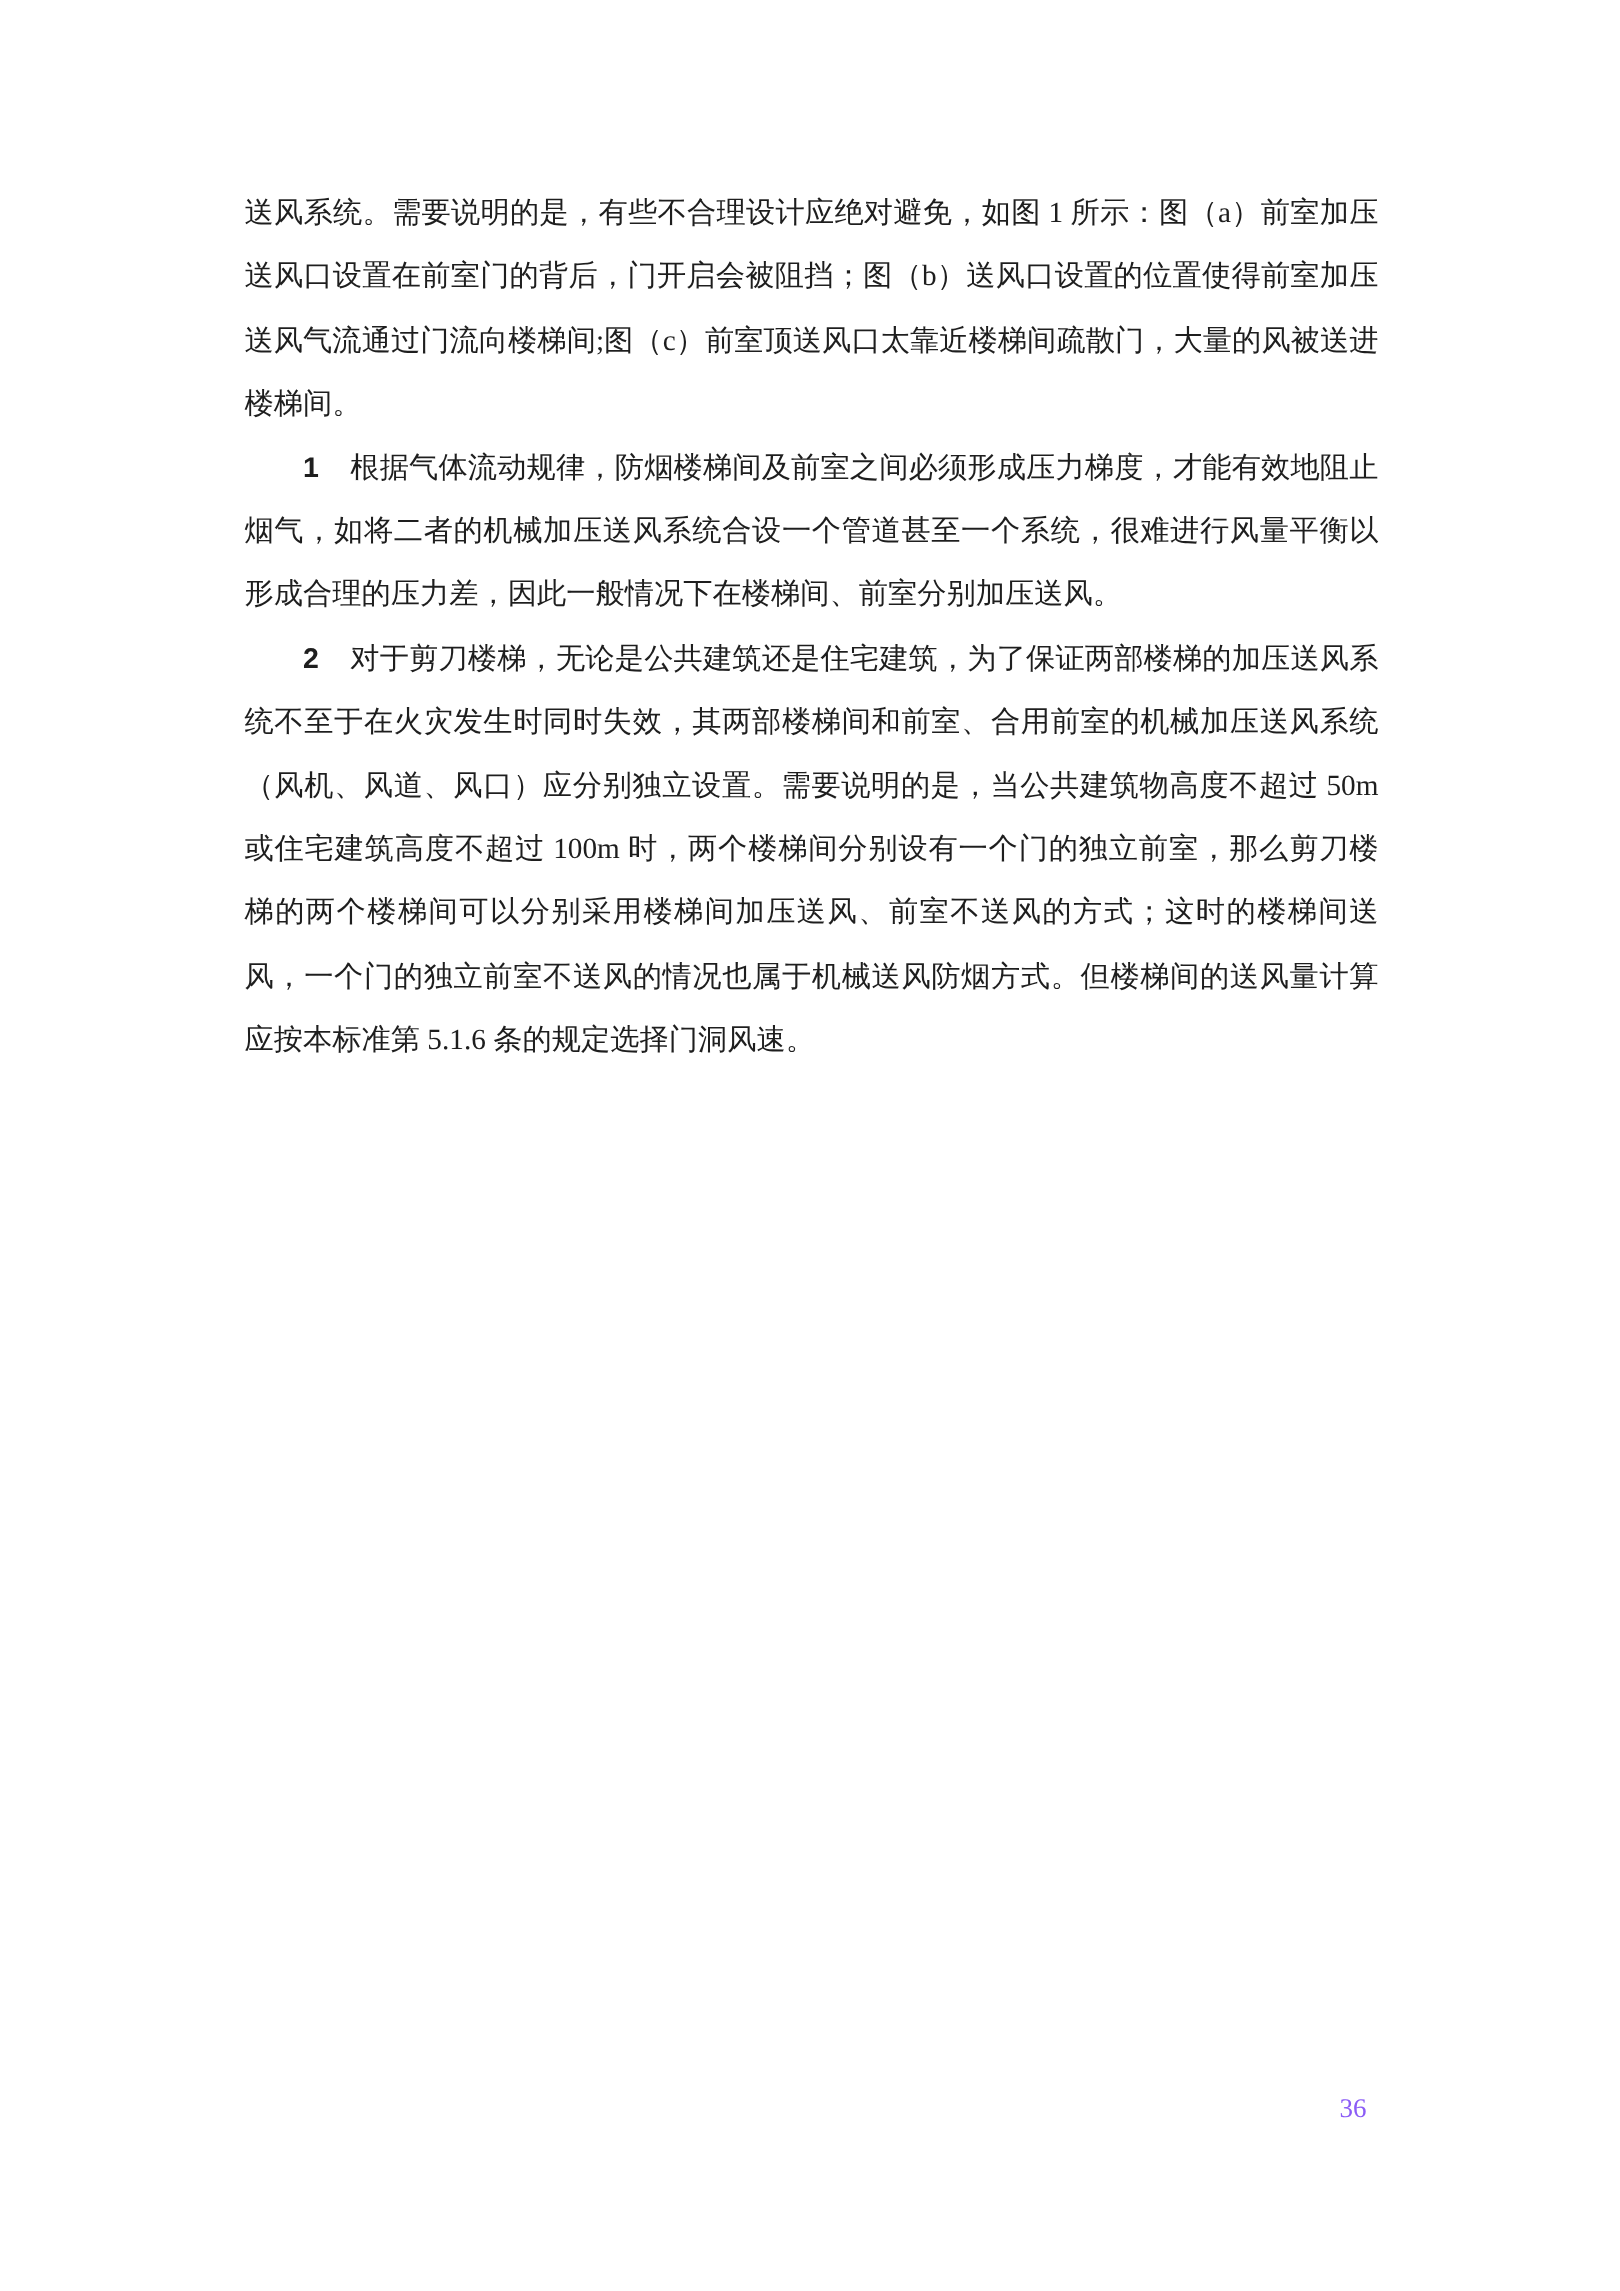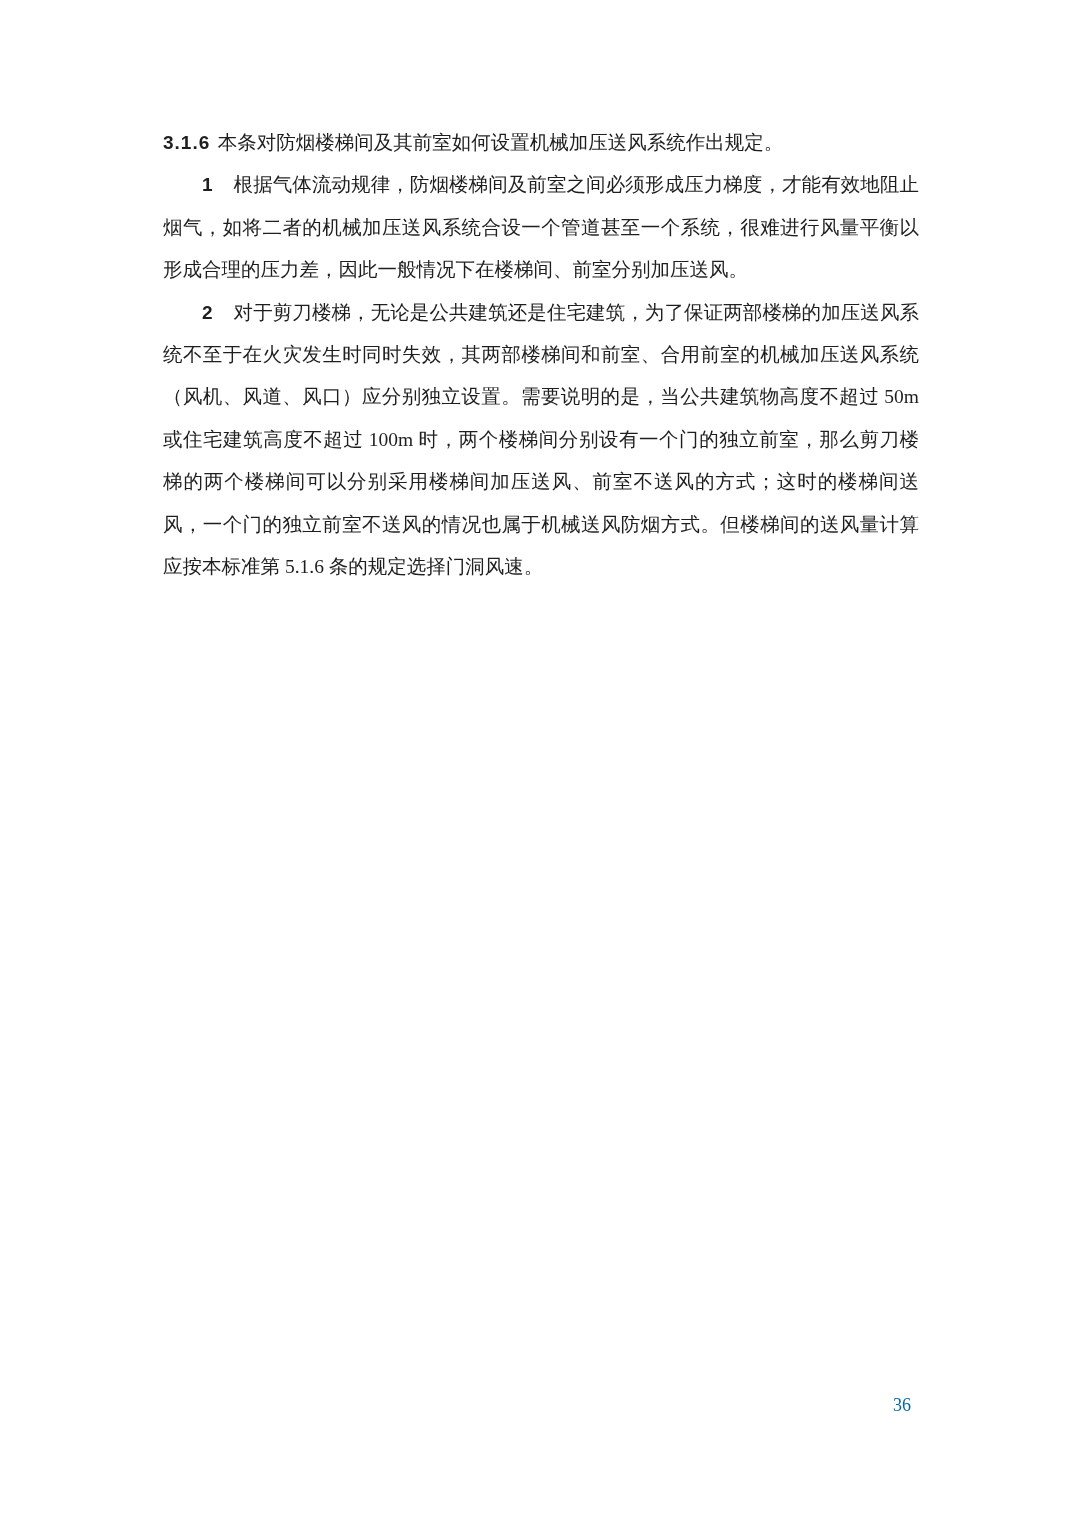--- a/index.html
+++ b/index.html
@@ -47,32 +47,32 @@
     letter-spacing: 1px;
   }
   .page-number {
     position: absolute;
     top: 1392px;
     left: 163px;
     width: 748px;
     text-align: right;
     font-size: 18px;
     line-height: 26px;
-    color: #0369a1;
+    color: #8b5cf6;
   }
 </style>
 </head>
 <body>
 
 <div class="page">
   <div class="content">
 
+    <p><span>送风系统。需要说明的是，有些不合理设计应绝对避免，如图 1 所示：图（a）前室加压送风口设置在前室门的背后，门开启会被阻挡；图（b）送风口设置的位置使得前室加压送风气流通过门流向楼梯间;图（c）前室顶送风口太靠近楼梯间疏散门，大量的风被送进楼梯间。</span></p>
 
 
-    <p><b class="num num-clause">3.1.6</b><span>本条对防烟楼梯间及其前室如何设置机械加压送风系统作出规定。</span></p>
 
     <p class="indent"><b class="num num-item">1</b><span>根据气体流动规律，防烟楼梯间及前室之间必须形成压力梯度，才能有效地阻止烟气，如将二者的机械加压送风系统合设一个管道甚至一个系统，很难进行风量平衡以形成合理的压力差，因此一般情况下在楼梯间、前室分别加压送风。</span></p>
 
     <p class="indent"><b class="num num-item">2</b><span>对于剪刀楼梯，无论是公共建筑还是住宅建筑，为了保证两部楼梯的加压送风系统不至于在火灾发生时同时失效，其两部楼梯间和前室、合用前室的机械加压送风系统（风机、风道、风口）应分别独立设置。需要说明的是，当公共建筑物高度不超过 50m 或住宅建筑高度不超过 100m 时，两个楼梯间分别设有一个门的独立前室，那么剪刀楼梯的两个楼梯间可以分别采用楼梯间加压送风、前室不送风的方式；这时的楼梯间送风，一个门的独立前室不送风的情况也属于机械送风防烟方式。但楼梯间的送风量计算应按本标准第 5.1.6 条的规定选择门洞风速。</span></p>
 
   </div>
 
   <div class="page-number">36</div>
 </div>
 

